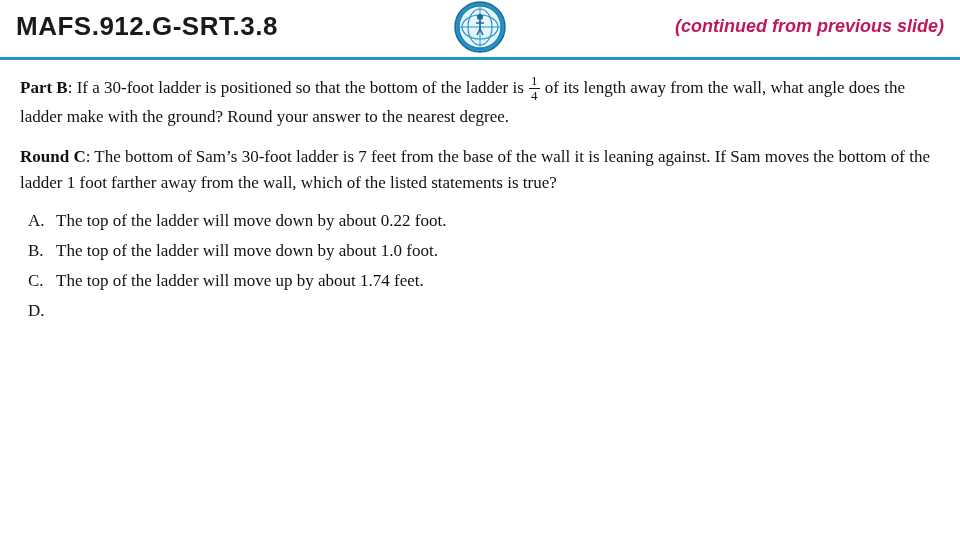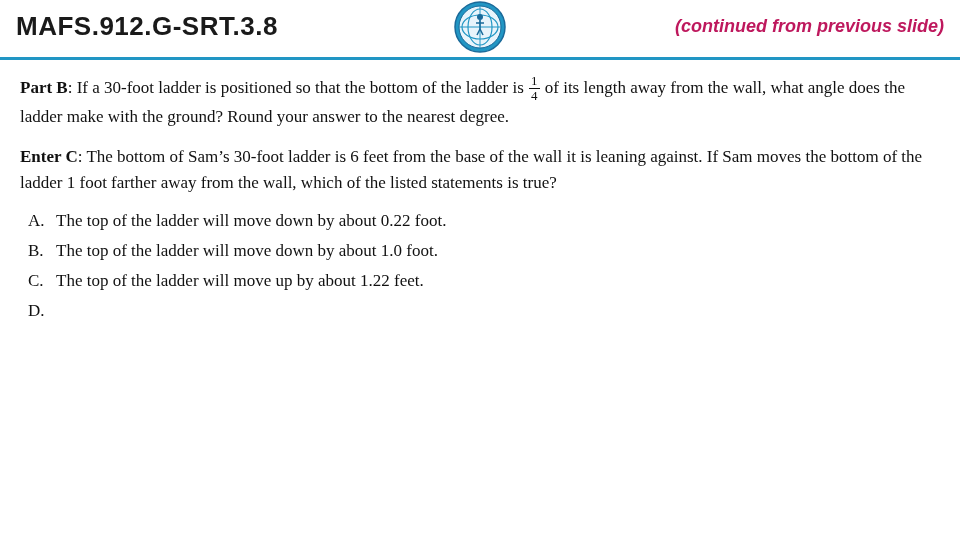--- a/index.html
+++ b/index.html
@@ -169,35 +169,35 @@
     <span class="part-label">Part B</span><span>: If a 30-foot ladder is positioned so that the bottom of the ladder is</span>
     <span class="fraction">
       <span class="numerator">1</span>
       <span class="denominator">4</span>
     </span>
     <span>of its length away from the wall, what angle does the ladder make with the ground? Round your answer to the nearest degree.</span>
   </div>
 
 
   <div class="part-c-text">
-    <span class="part-label">Enter C</span><span>: The bottom of Sam’s 30-foot ladder is 6 feet from the base of the wall it is leaning against. If Sam moves the bottom of the ladder 1 foot farther away from the wall, which of the listed statements is true?</span>
+    <span class="part-label">Round C</span><span>: The bottom of Sam’s 30-foot ladder is 7 feet from the base of the wall it is leaning against. If Sam moves the bottom of the ladder 1 foot farther away from the wall, which of the listed statements is true?</span>
   </div>
 
   <div class="options">
 
   <div class="option-row">
         <span class="option-letter">A.</span>
         <span>The top of the ladder will move down by about 0.22 foot.</span>
       </div>
       <div class="option-row">
         <span class="option-letter">B.</span>
         <span>The top of the ladder will move down by about 1.0 foot.</span>
       </div>
       <div class="option-row">
         <span class="option-letter">C.</span>
-        <span>The top of the ladder will move up by about 1.22 feet.</span>
+        <span>The top of the ladder will move up by about 1.74 feet.</span>
       </div>
       <div class="option-row">
         <span class="option-letter">D.</span>
       </div>
     </div>
 
 </div>
 
 </body></html>

